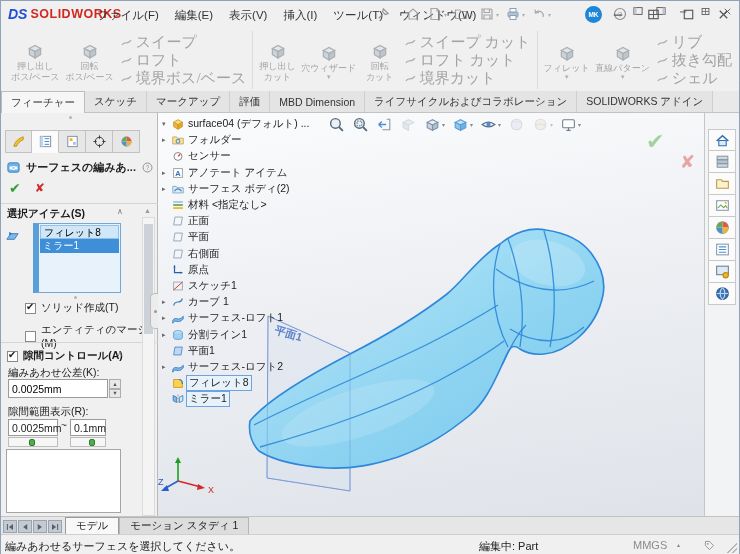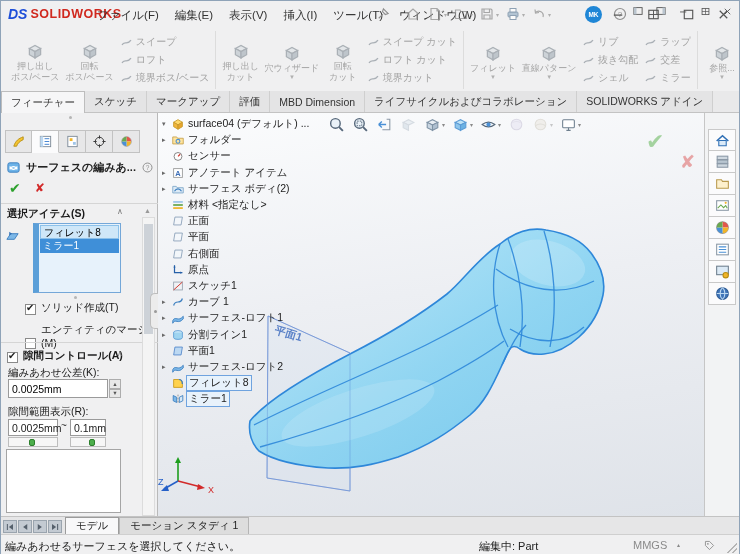--- a/index.html
+++ b/index.html
@@ -21,21 +21,21 @@
 #help-btn{position:absolute;left:611px;top:5px;}
 #winctl{position:absolute;right:8px;top:6px;display:flex;gap:20px;align-items:center;}
 
 #ribbon{position:absolute;left:0;top:28px;width:100%;height:62px;background:#f0f0f1;display:flex;align-items:stretch;padding:2px 4px;border-bottom:0;}
 .rgroup{display:flex;align-items:stretch;padding:0 4px;border-right:1px solid #dcdcdc;gap:2px;}
 .rlarge{width:auto;min-width:40px;max-width:58px;display:flex;flex-direction:column;align-items:center;justify-content:center;padding:3px 2px 0;}
 .rlarge .lbl{font-size:9px;line-height:10.5px;color:#a3a3a3;text-align:center;white-space:nowrap;}
 .rlarge .dd{font-size:6px;color:#b0b0b0;margin-top:1px;}
 .rstack{display:flex;flex-direction:column;justify-content:space-around;padding:2px 2px;}
 .rsmall{display:flex;align-items:center;gap:3px;height:17px;}
-.rsmall .lbl{font-size:10px;color:#a3a3a3;white-space:nowrap;}
+.rsmall .lbl{font-size:15px;color:#a3a3a3;white-space:nowrap;font-family:Liberation Serif, serif;}
 #ribbon-chevron{position:absolute;right:9px;bottom:3px;color:#8a8a8a;font-size:9px;}
 
 #cmdtabs{position:absolute;left:0;top:90px;width:100%;height:22px;background:#e9e9ea;border-bottom:1px solid #c3c3c3;display:flex;}
 .ctab{height:21px;display:flex;align-items:center;padding:0 9px;font-size:10.5px;color:#333;background:#e4e4e5;border-right:1px solid #cfcfcf;}
 .ctab.active{background:#f6f6f7;border:1px solid #bdbdbd;border-bottom:none;height:22px;}
 #doc-ctl{position:absolute;right:6px;top:4px;display:flex;gap:11px;align-items:center;}
 
 #content{position:absolute;left:0;top:112px;width:100%;height:403px;}
 
 #leftpanel{position:absolute;left:0;top:0;width:157px;height:100%;background:#f0f0f1;border-right:1px solid #b9b9b9;font-size:10.5px;color:#1a1a1a;}
@@ -56,21 +56,21 @@
 .sec-caret{position:absolute;color:#777;font-size:8px;}
 #sel-header{position:absolute;left:6px;top:94px;}
 #sel-caret{left:116px;top:94px;}
 #sb-up{position:absolute;left:143px;top:94px;color:#999;font-size:7px;}
 #knit-ico{position:absolute;left:4px;top:116px;}
 #sel-list{position:absolute;left:32px;top:110px;width:88px;height:70px;background:#e7f2fb;border:1px solid #74a7d8;border-left:6px solid #5b9fd8;padding:1px;}
 .sel-item{height:14px;line-height:13px;font-size:10px;padding:0 3px;white-space:nowrap;overflow:hidden;}
 .sel-item.selected-light{background:#cfe7f8;border:1px solid #8cc1ea;color:#000;}
 .sel-item.selected{background:#3f8fd8;color:#fff;}
 #list-grip{position:absolute;left:73px;top:183px;width:3px;height:3px;border-radius:50%;background:#b5b5b5;}
-.cbrow{position:absolute;display:flex;align-items:flex-end;gap:5px;}
+.cbrow{position:absolute;display:flex;align-items:center;gap:5px;}
 .cb{width:11px;height:11px;background:#fff;border:1px solid #8a8a8a;position:relative;flex:none;}
 .cb.on::after{content:"✔";position:absolute;left:0px;top:-3px;font-size:10px;color:#222;}
 #cb1{left:24px;top:188px;}
 #cb2{left:24px;top:210px;}
 #gap-header-row{left:6px;top:236px;}
 #gap-caret{left:116px;top:236px;}
 #tol-label{position:absolute;left:7px;top:253px;}
 #tol-box{position:absolute;left:7px;top:266px;width:100px;height:19px;background:#fff;border:1px solid #9a9a9a;display:flex;align-items:center;}
 #tol-box input{border:none;outline:none;width:80px;font-size:10.5px;padding-left:3px;background:transparent;}
 #tol-spin{position:absolute;left:108px;top:266px;width:12px;height:19px;display:flex;flex-direction:column;}

